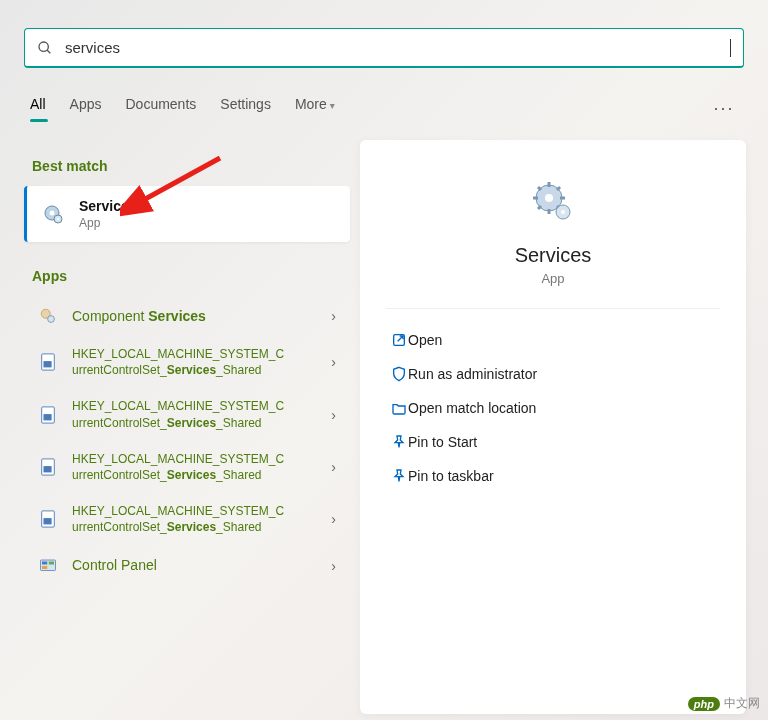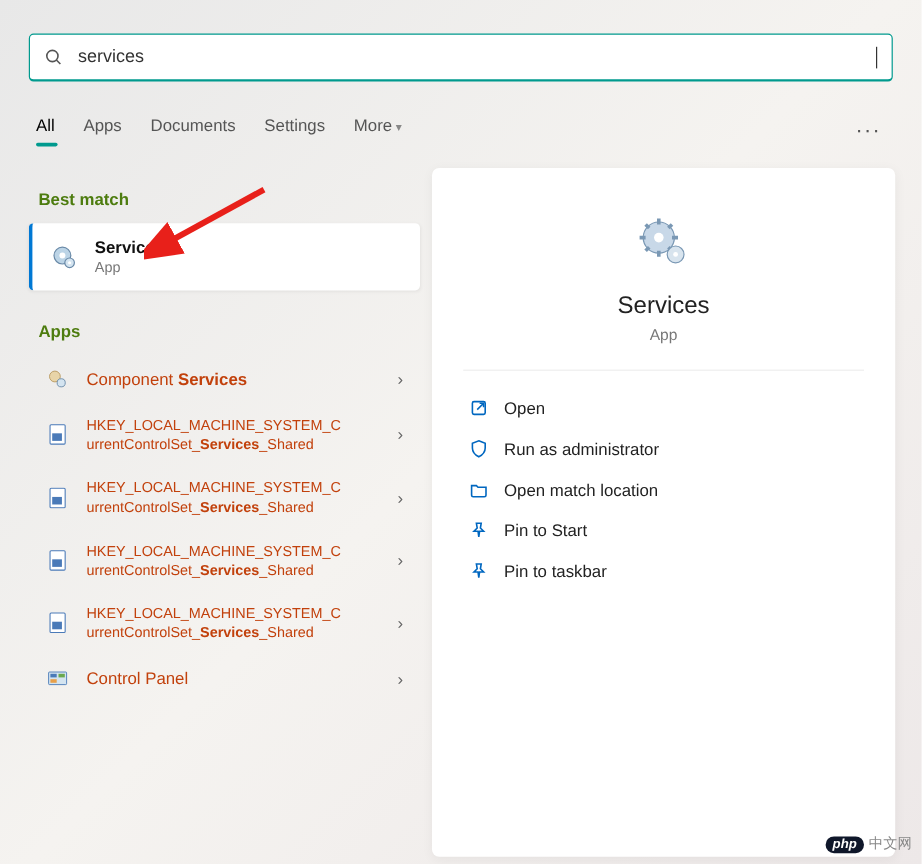--- a/index.html
+++ b/index.html
@@ -51,55 +51,55 @@
   }
   .gear-icon-sm { width: 24px; height: 24px; display:flex; align-items:center; justify-content:center; }
   .best-match .title { font-size: 14px; font-weight: 600; color: #111; }
   .best-match .sub { font-size: 12px; color: #777; margin-top: 2px; }
 
   .row {
     display: flex; align-items: center; gap: 14px; padding: 10px 14px;
     cursor: pointer; border-radius: 4px; position: relative;
   }
   .row .icon-slot { width: 20px; height: 20px; flex-shrink: 0; display:flex; align-items:center; justify-content:center; }
-  .row .label { flex: 1; font-size: 14px; color: #c2410c; line-height: 1.35; overflow: hidden; }
+  .row .label { flex: 1; font-size: 14px; color: #4d7c0f; line-height: 1.35; overflow: hidden; }
   .row .chevron { color: #666; font-size: 14px; }
   .row .label .hl { font-weight: 600; }
 
   .two-line .label { font-size: 12px; }
 
   
   .detail {
     position: absolute; top: 140px; right: 22px; width: 386px; bottom: 6px;
     background: #fff; border-radius: 6px; padding: 28px 26px;
     box-shadow: 0 2px 10px rgba(0,0,0,0.05);
   }
   .detail .big-icon { display: flex; justify-content: center; margin: 10px 0 18px; }
   .detail h2 { text-align: center; font-size: 20px; font-weight: 400; color: #222; }
   .detail .type { text-align: center; font-size: 13px; color: #777; margin-top: 4px; }
   .detail hr { border: none; border-top: 1px solid #eee; margin: 22px 0 14px; }
   .action {
-    display: flex; align-items: center; gap: 12px; padding: 8px 4px;
+    display: flex; align-items: center; gap: 0; padding: 8px 4px;
     font-size: 14px; color: #222; cursor: pointer; border-radius: 4px;
   }
   .action .ico { width: 18px; height: 18px; display:flex; align-items:center; justify-content:center; color: #0067c0; }
 
   
   .arrow-annot {
     position: absolute; pointer-events: none;
     top: 148px; left: 120px; width: 120px; height: 70px;
   }
 
   
   .wm {
     position: absolute; right: 8px; bottom: 8px;
     font-size: 12px; color: #888; display: flex; align-items: center; gap: 4px;
   }
   .wm .badge {
-    background: #0f172a; color: #fff; font-weight: 700; font-style: italic;
+    background: #4d7c0f; color: #fff; font-weight: 700; font-style: italic;
     padding: 1px 6px; border-radius: 8px; font-size: 11px;
   }
 </style>
 </head>
 <body>
 
 <div class="search-box">
   <svg width="16" height="16" viewBox="0 0 24 24" fill="none" stroke="#555" stroke-width="2">
       <circle cx="10" cy="10" r="7"></circle>
       <line x1="20" y1="20" x2="15" y2="15"></line>

